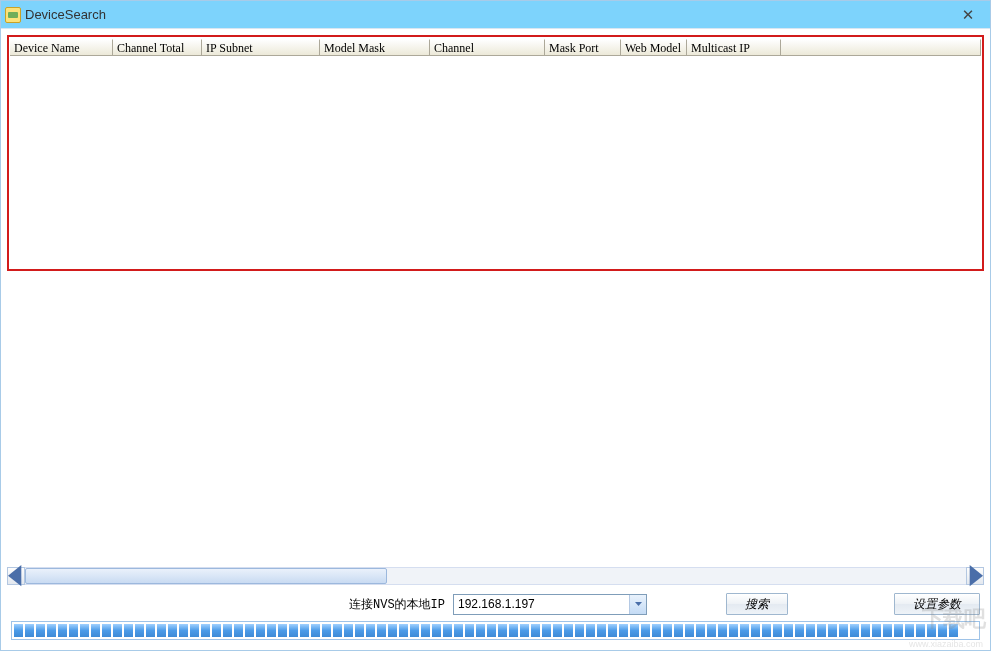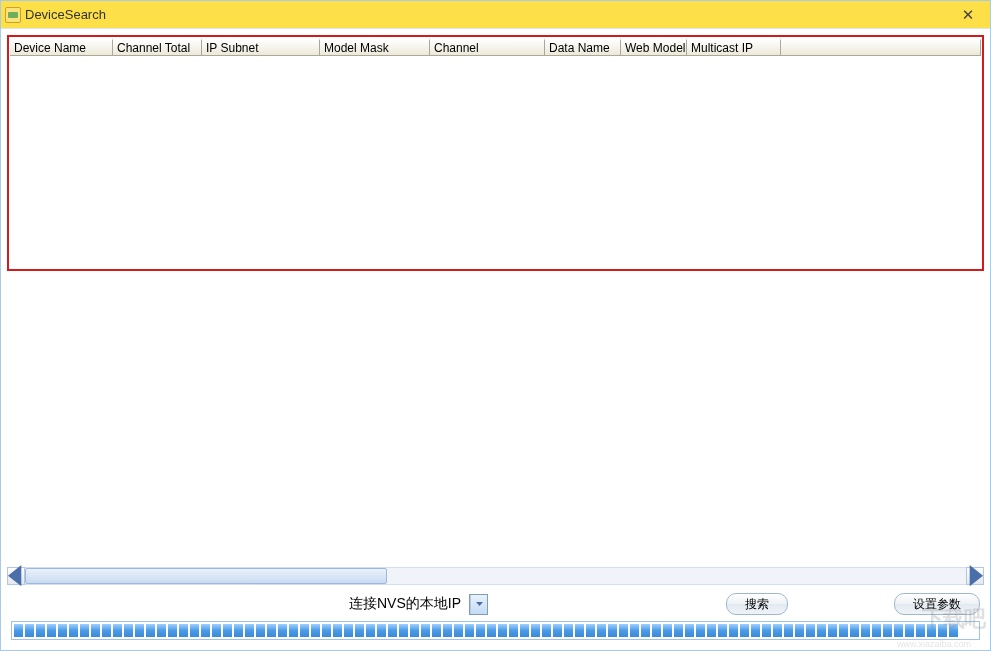--- a/index.html
+++ b/index.html
@@ -15,21 +15,21 @@
     .window {
       width: 991px;
       height: 651px;
       border: 1px solid #a8cbe8;
       background: #ffffff;
       display: flex;
       flex-direction: column;
     }
     .titlebar {
       height: 28px;
-      background: #fde047;
+      background: #7dd3fc;
       border-bottom: 1px solid #d8e6f2;
       display: flex;
       align-items: center;
       padding: 0 2px;
     }
     .titlebar-icon {
       width: 16px; height: 16px;
       margin: 0 4px 0 2px;
       background: #fbe27a;
       border: 1px solid #c9a227;
@@ -79,21 +79,21 @@
       display: flex;
       height: 18px;
       background: #ece9d8;
       border-top: 1px solid #ffffff;
     }
     .th {
       border-right: 1px solid #aca899;
       border-bottom: 1px solid #aca899;
       border-top: 1px solid #ffffff;
       padding: 1px 4px 0 4px;
-      font-family: Liberation Sans, sans-serif;
+      font-family: Liberation Serif, serif;
       font-size: 12px;
       color: #000;
       white-space: nowrap;
       overflow: hidden;
       background: linear-gradient(#fefefe,#ece9d8);
     }
     .table-body {
       flex: 1;
       background: #ffffff;
     }
@@ -138,22 +138,22 @@
     }
     .bottom-controls {
       height: 34px;
       display: flex;
       align-items: center;
       gap: 8px;
       padding: 0 4px;
     }
     .spacer-left { width: 330px; }
     .label-local-ip {
-      font-family: Liberation Sans, sans-serif;
-      font-size: 14px;
+      font-family: Liberation Mono, monospace;
+      font-size: 12px;
       color: #000;
     }
     .combo {
       display: flex;
       align-items: stretch;
       height: 21px;
       border: 1px solid #7f9db9;
       background: #ffffff;
     }
     .combo-input {
@@ -172,28 +172,29 @@
       align-items: center;
       justify-content: center;
       cursor: pointer;
     }
     .combo-btn svg { width: 7px; height: 4px; }
     .btn {
       height: 22px;
       padding: 0 18px;
       background: linear-gradient(#ffffff,#eef2f6 48%,#e4eaf1 52%,#eef3f8);
       border: 1px solid #9fb7cf;
-      border-radius: 10px;
+      border-radius: 1px;
       font-family: "SimSun","宋体",sans-serif;
       font-size: 12px;
       cursor: pointer;
       display: flex;
       align-items: center;
       justify-content: center;
       color: #000;
+      font-style: italic;
     }
     .progress {
       height: 19px;
       margin: 0 4px 4px 4px;
       border: 1px solid #9ec3e8;
       background: #ffffff;
       padding: 2px;
       display: flex;
       gap: 2px;
       overflow: hidden;
@@ -209,21 +210,21 @@
       bottom: 17px;
       font-size: 22px;
       color: rgba(130,130,130,0.25);
       font-family: "Microsoft YaHei","SimHei",sans-serif;
       font-weight: bold;
       letter-spacing: -1px;
       pointer-events: none;
     }
     .watermark-sub {
       position: absolute;
-      right: 20px;
+      right: 8px;
       bottom: 2px;
       font-size: 9px;
       color: rgba(130,130,130,0.22);
       font-family: Tahoma,sans-serif;
       pointer-events: none;
     }
   </style>
 </head>
 <body>
 
@@ -236,21 +237,21 @@
 
   <div class="content">
 
     <div class="highlight-box">
       <div class="table-headers" id="thead">
           <div class="th" style="width: 103px;">Device Name</div>
           <div class="th" style="width: 89px;">Channel Total</div>
           <div class="th" style="width: 118px;">IP Subnet</div>
           <div class="th" style="width: 110px;">Model Mask</div>
           <div class="th" style="width: 115px;">Channel</div>
-          <div class="th" style="width: 76px;">Data Name</div>
+          <div class="th" style="width: 76px;">Mask Port</div>
           <div class="th" style="width: 66px;">Web Model</div>
           <div class="th" style="width: 94px;">Multicast IP</div>
           <div class="th" style="flex: 1 1 0%;"></div>
         </div>
       <div class="table-body"></div>
     </div>
 
     <div class="middle-gap"></div>
 
     <div class="hscroll">
@@ -266,20 +267,21 @@
         <svg viewBox="0 0 6 8">
             <path d="M1 0 L6 4 L1 8 Z" fill="#4a6ea9"></path>
           </svg>
       </div>
     </div>
 
     <div class="bottom-controls">
       <div class="spacer-left"></div>
       <span class="label-local-ip">连接NVS的本地IP</span>
       <div class="combo">
+        <input class="combo-input" value="192.168.1.197" style="">
         <div class="combo-btn">
           <svg viewBox="0 0 7 4">
               <path d="M0 0 L3.5 4 L7 0 Z" fill="#4a6ea9"></path>
             </svg>
         </div>
       </div>
       <div style="flex:1"></div>
       <button class="btn">搜索</button>
       <div style="width:90px"></div>
       <button class="btn">设置参数</button>

